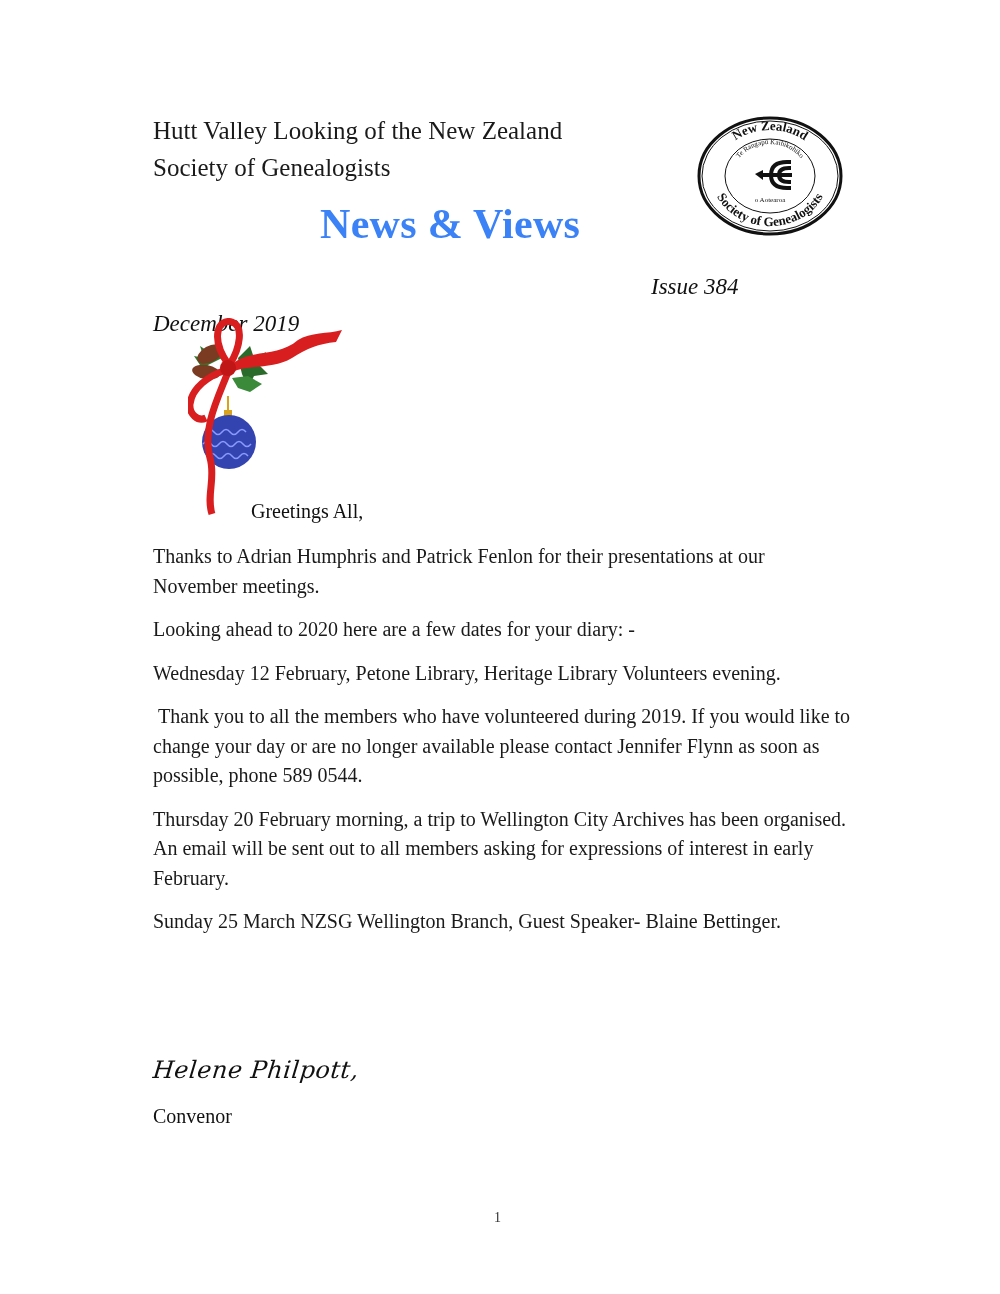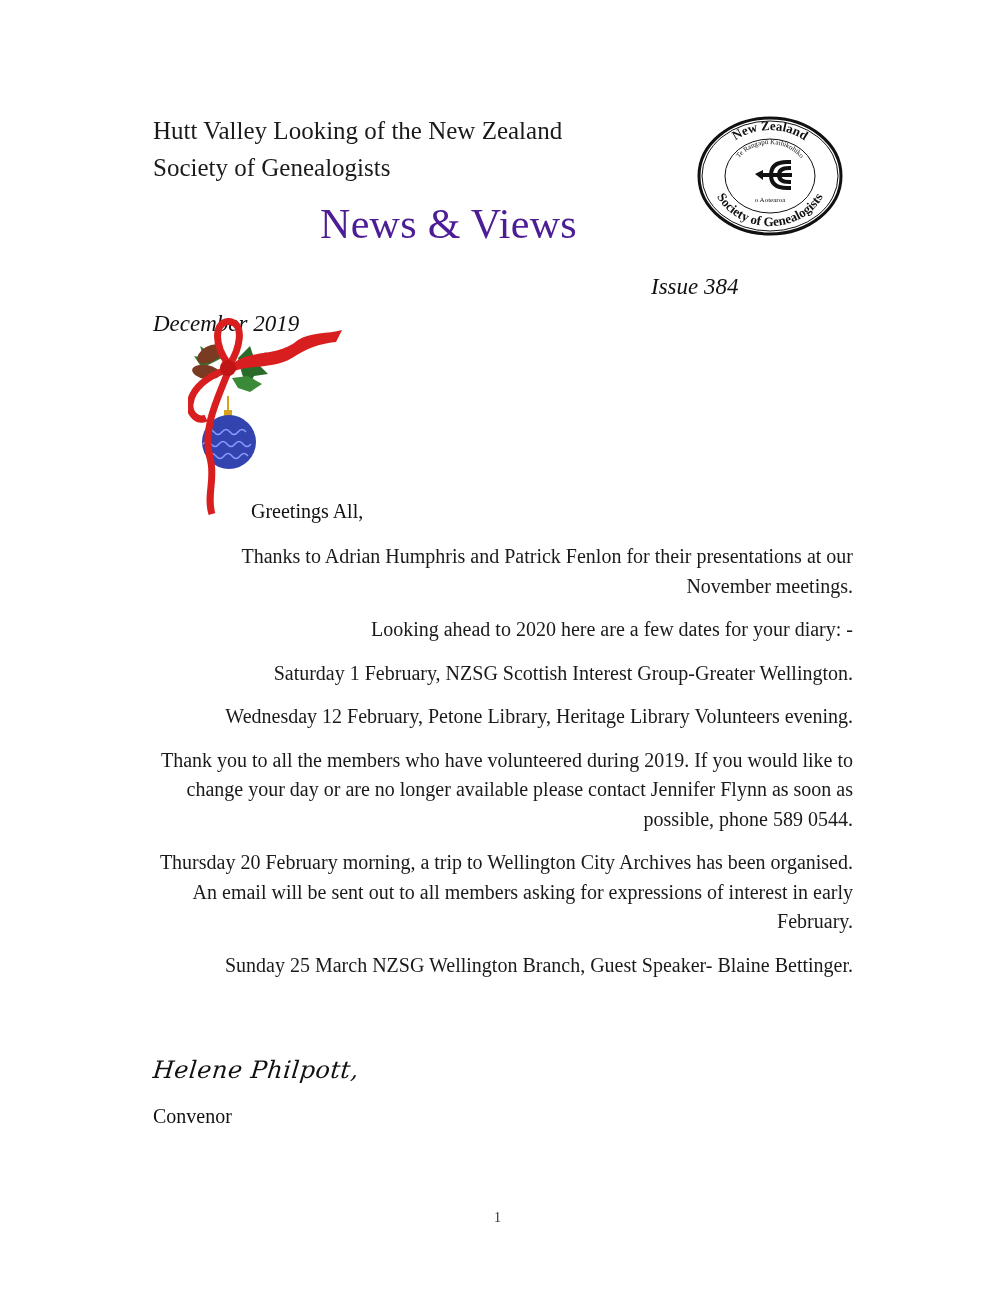--- a/index.html
+++ b/index.html
@@ -1,27 +1,27 @@
 <!DOCTYPE html>
 <html><head>
 <meta charset="utf-8">
 <style>
   html, body { margin: 0; padding: 0; background: #ffffff; }
   body { width: 1000px; height: 1294px; position: relative; overflow: hidden;
          font-family: "Liberation Serif", "DejaVu Serif", serif; color: #111; }
   .abs { position: absolute; }
   .org { left: 153px; top: 112px; font-size: 25px; line-height: 37px; color: #1a1a1a; }
-  .title { left: 320px; top: 200px; font-size: 42px; font-weight: normal; color: #4c1d95; letter-spacing: 0.3px; }
+  .title { left: 320px; top: 200px; font-size: 42px; font-weight: bold; color: #3b82f6; letter-spacing: 0.3px; }
   .date { left: 153px; top: 274px; font-size: 23px; font-style: italic; margin-top: 37px; }
   .issue { left: 651px; top: 274px; font-size: 23px; font-style: italic; text-align: right; }
   .logo { left: 697px; top: 116px; width: 146px; height: 120px; }
   .deco { left: 188px; top: 318px; width: 160px; height: 200px; }
   .wish { left: 289px; top: 376px; font-size: 22.5px; font-weight: bold; line-height: 29px; color: #0a0a0a; }
   .greet { left: 251px; top: 500px; font-size: 20px; }
-  .body-text { left: 153px; width: 700px; font-size: 20px; line-height: 29.5px; color: #1a1a1a; text-align: right; }
+  .body-text { left: 153px; width: 700px; font-size: 20px; line-height: 29.5px; color: #1a1a1a; }
   .p { margin: 0 0 14px 0; }
   .sig { left: 153px; top: 1056px; font-size: 24px; font-style: italic;
          font-family: "DejaVu Serif", serif; letter-spacing: 0.5px; transform: skewX(-6deg); }
   .role { left: 153px; top: 1105px; font-size: 20px; }
   .pagenum { left: 494px; top: 1210px; font-size: 14px; color: #333; }
 </style>
 </head>
 <body>
 
 <div class="abs org">
@@ -86,21 +86,20 @@
 </div>
 
 <div class="abs wish">
 </div>
 
 <div class="abs greet">Greetings All,</div>
 
 <div class="abs body-text" style="top:542px;">
   <p class="p">Thanks to Adrian Humphris and Patrick Fenlon for their presentations at our November meetings.</p>
   <p class="p">Looking ahead to 2020 here are a few dates for your diary: -</p>
-  <p class="p">Saturday 1 February, NZSG Scottish Interest Group-Greater Wellington.</p>
   <p class="p">Wednesday 12 February, Petone Library, Heritage Library Volunteers evening.</p>
   <p class="p" style="white-space:pre-wrap;"> Thank you to all the members who have volunteered during 2019. If you would like to change your day or are no longer available please contact Jennifer Flynn as soon as possible, phone 589 0544.</p>
   <p class="p">Thursday 20 February morning, a trip to Wellington City Archives has been organised. An email will be sent out to all members asking for expressions of interest in early February.</p>
   <p class="p">Sunday 25 March NZSG Wellington Branch, Guest Speaker- Blaine Bettinger.</p>
 </div>
 
 <div class="abs sig">Helene Philpott,</div>
 <div class="abs role">Convenor</div>
 
 <div class="abs pagenum">1</div>

